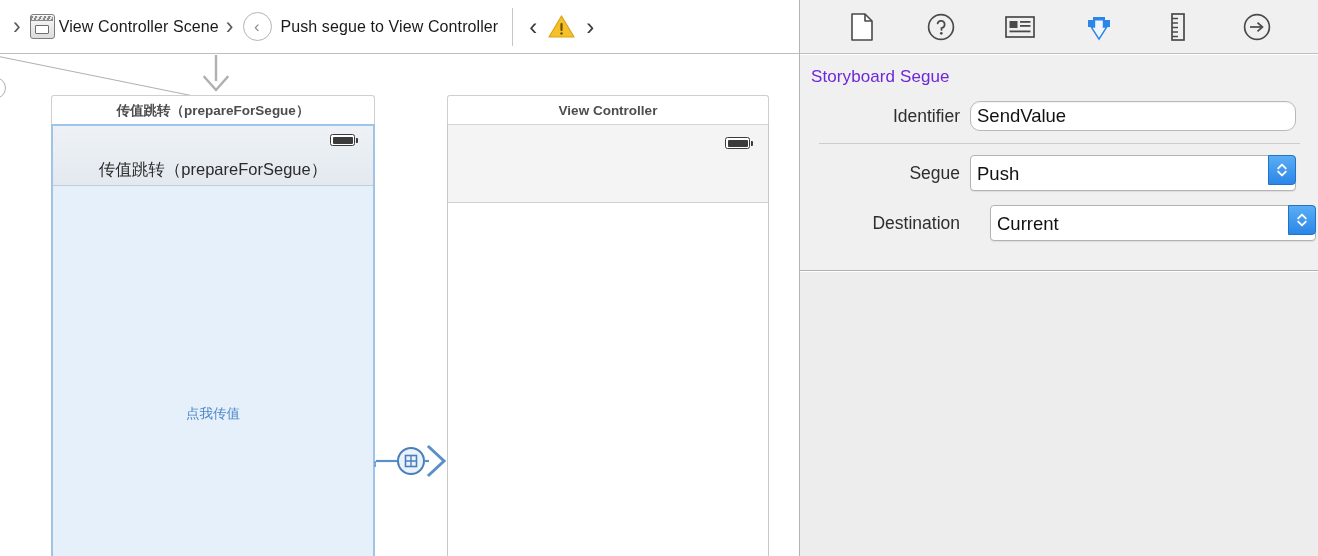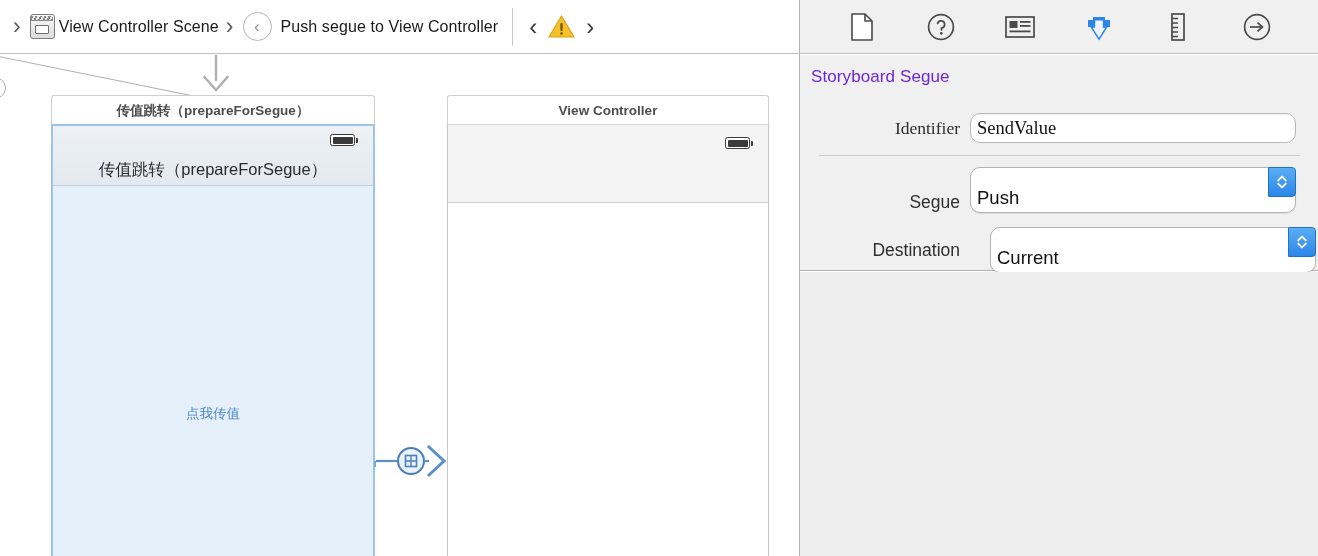--- a/index.html
+++ b/index.html
@@ -164,23 +164,23 @@
     font-size: 17.5px; color: #2e2e2e;
   }
   .textfield {
     width: 326px; height: 30px;
     background: #ffffff; border: 1px solid #b9b9b9; border-radius: 10px;
     font-size: 18.5px; color: #111; padding: 0 6px; line-height: 28px;
     box-shadow: inset 0 1px 1px rgba(0,0,0,.05);
   }
   .hr { height: 1px; background: #cccccc; margin: 12px 18px 0 19px; }
   .popup {
-    width: 326px; height: 46px; position: relative;
-    background: #ffffff; border: 1px solid #b3b3b3; border-radius: 10px;
-    font-size: 18.5px; color: #111; padding: 16px 6px; line-height: 28px;
+    width: 326px; height: 36px; position: relative;
+    background: #ffffff; border: 1px solid #b3b3b3; border-radius: 4px;
+    font-size: 18.5px; color: #111; padding: 4px 6px; line-height: 28px;
     box-shadow: 0 1px 1px rgba(0,0,0,.08);
   }
   .stepper {
     position: absolute; right: -1px; top: -1px; width: 28px; height: 30px;
     background: linear-gradient(#5aaef4, #2b86e8);
     border: 1px solid #2173c8; border-radius: 0 4px 4px 0;
     display: flex; flex-direction: column; align-items: center; justify-content: center;
   }
   .stepper svg { display: block; }
 </style>
@@ -319,28 +319,28 @@
         <circle cx="14" cy="14" r="12.4" fill="none" stroke="#4a4a4a" stroke-width="1.7"></circle>
         <path d="M7 14 h12" stroke="#4a4a4a" stroke-width="1.7"></path>
         <path d="M14.5 9.6 L19.5 14 L14.5 18.4" fill="none" stroke="#4a4a4a" stroke-width="1.7"></path>
       </svg>
     </span>
   </div>
 
   <div class="inspector">
     <div class="ins-title">Storyboard Segue</div>
 
-    <div class="row" style="margin-top:26px;font-family:Liberation Serif, serif;">
+    <div class="row" style="margin-top:14px;">
       <span class="lbl">Identifier</span>
       <div class="textfield">SendValue</div>
     </div>
 
     <div class="hr"></div>
 
-    <div class="row" style="margin-top:11px;align-items:flex-end;">
+    <div class="row" style="margin-top:11px;">
       <span class="lbl">Segue</span>
       <div class="popup">
         <span>Push</span>
         <span class="stepper">
           <svg width="14" height="20" viewBox="0 0 14 20">
             <path d="M3.2 8.4 L7 4.6 L10.8 8.4" fill="none" stroke="#ffffff" stroke-width="1.9" stroke-linecap="round" stroke-linejoin="round"></path>
             <path d="M3.2 11.6 L7 15.4 L10.8 11.6" fill="none" stroke="#ffffff" stroke-width="1.9" stroke-linecap="round" stroke-linejoin="round"></path>
           </svg>
         </span>
       </div>

